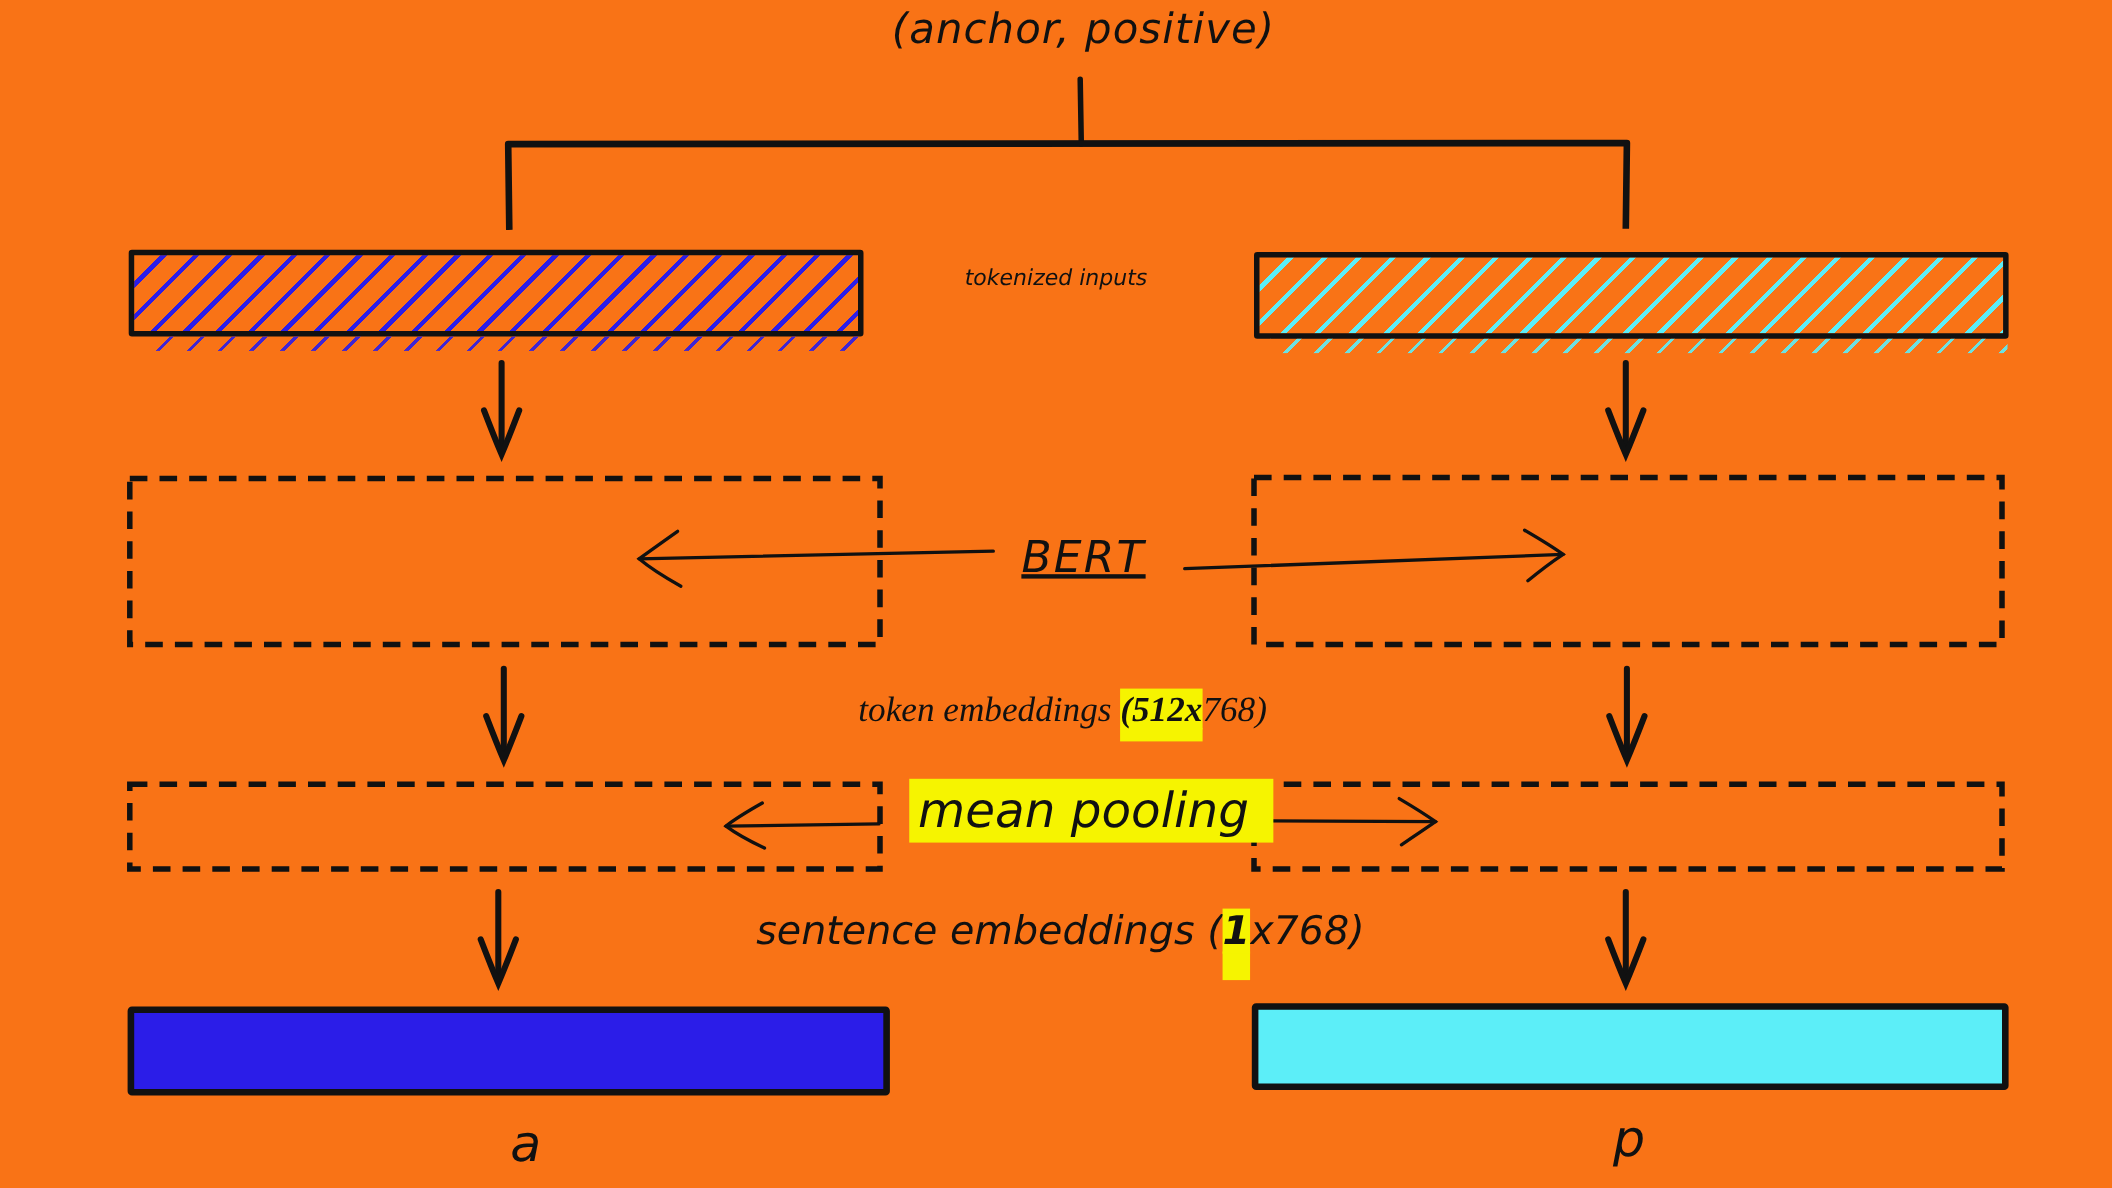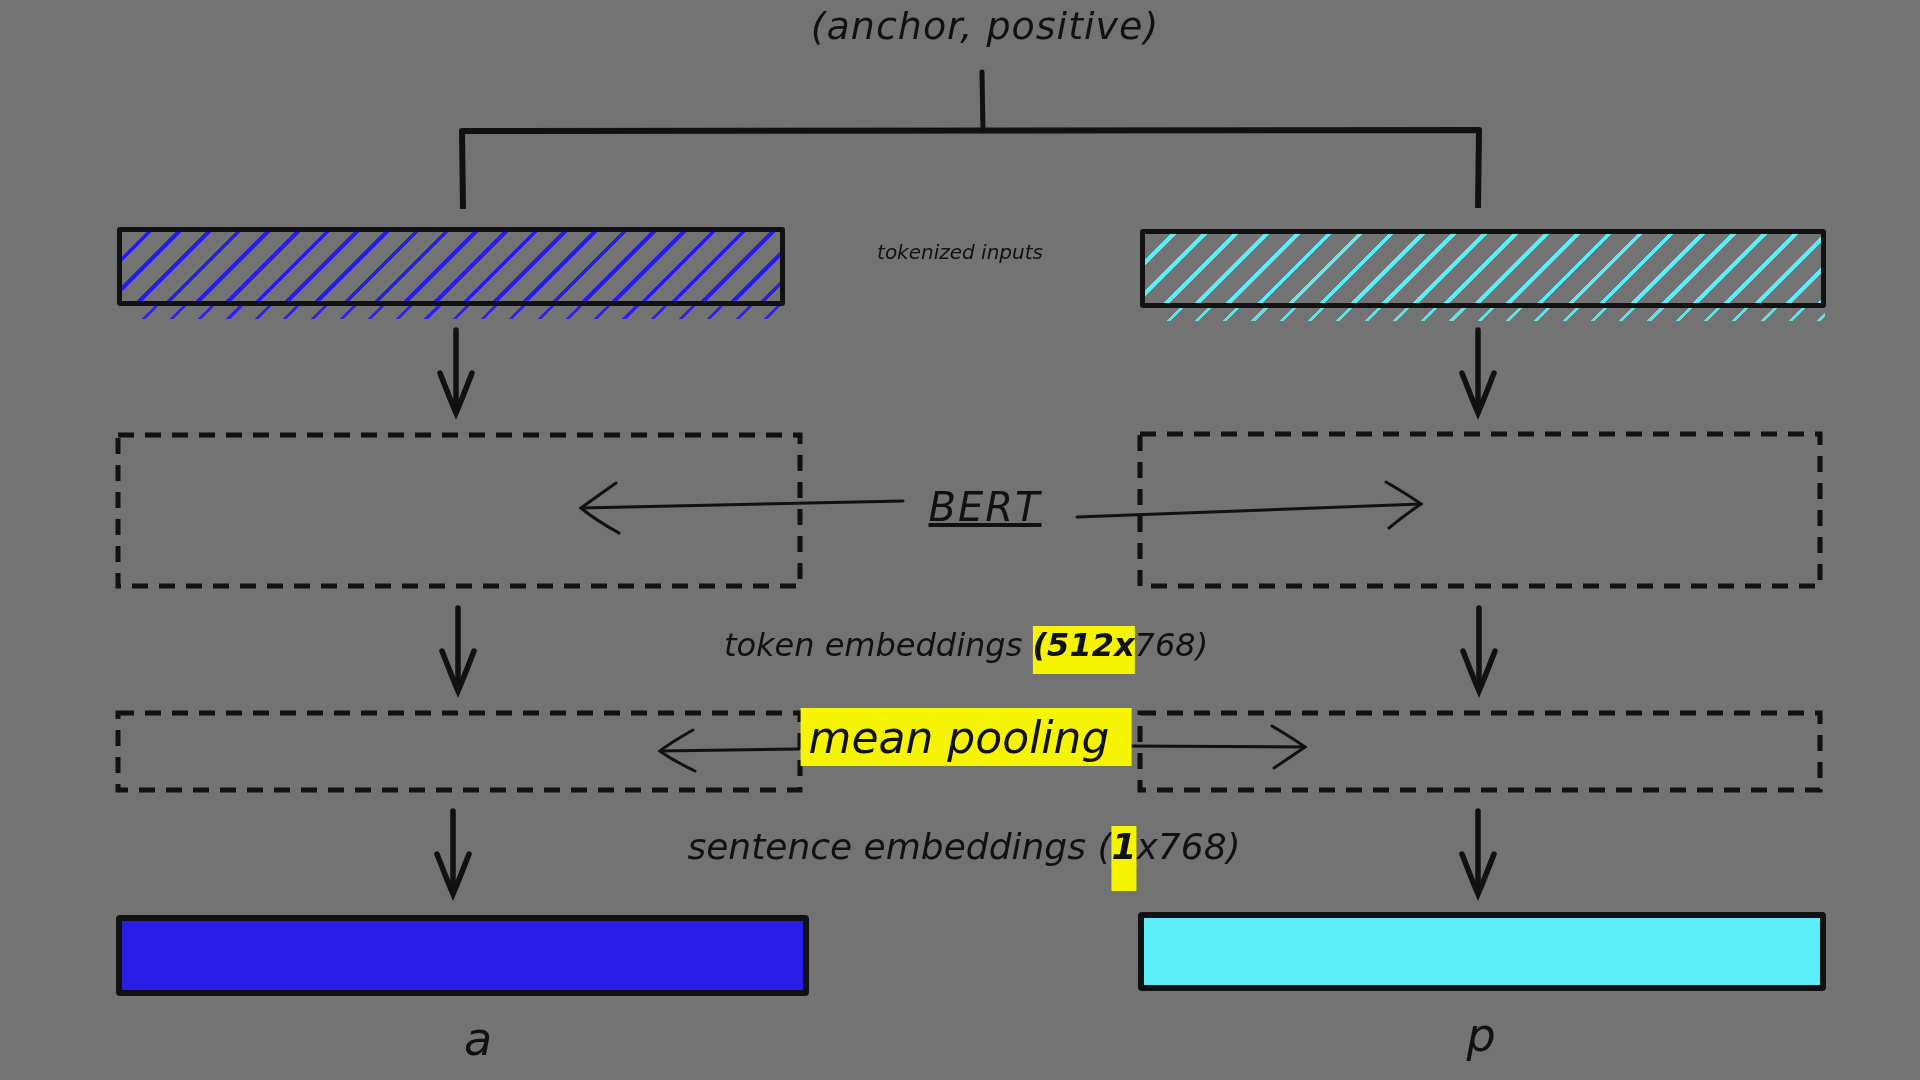--- a/index.html
+++ b/index.html
@@ -8,21 +8,21 @@
     background: #ffffff;
     width: 1920px;
     height: 1080px;
     overflow: hidden;
     font-family: "DejaVu Sans", sans-serif;
   }
   #canvas {
     position: relative;
     width: 1920px;
     height: 1080px;
-    background: #737373;
+    background: #f97316;
   }
   #linework {
     position: absolute;
     left: 0; top: 0;
     width: 1920px; height: 1080px;
     z-index: 1;
   }
   .shape { position: absolute; z-index: 0; box-sizing: border-box; }
 
   
@@ -71,22 +71,22 @@
     position: absolute;
     z-index: 2;
     color: var(--ink);
     font-style: italic;
     white-space: nowrap;
     transform: translateX(-50%);
   }
   .title        { left: 985px;  top: 4px;   font-size: 38px; letter-spacing: 1px; }
   .tok-inputs   { left: 960px;  top: 240px; font-size: 20px; }
   .bert         { left: 985px;  top: 484px; font-size: 40px; letter-spacing: 2px; text-decoration: underline; }
-  .tok-emb      { left: 966px;  top: 626px; font-size: 32px; }
-  .mean-pool    { left: 966px;  top: 712px; font-size: 44px; }
+  .tok-emb      { left: 966px;  top: 626px; font-size: 32px; font-family: Liberation Serif, serif; }
+  .mean-pool    { left: 992px;  top: 712px; font-size: 44px; }
   .sent-emb     { left: 964px;  top: 826px; font-size: 36px; }
   .out-a        { left: 478px;  top: 1012px; font-size: 46px; }
   .out-p        { left: 1481px; top: 1008px; font-size: 46px; }
 
   .mean-pool .hl-block {
     background: var(--highlight_yellow);
     padding: 4px 22px 3px 8px;
   }
   mark.hl {
     background: var(--highlight_yellow);

